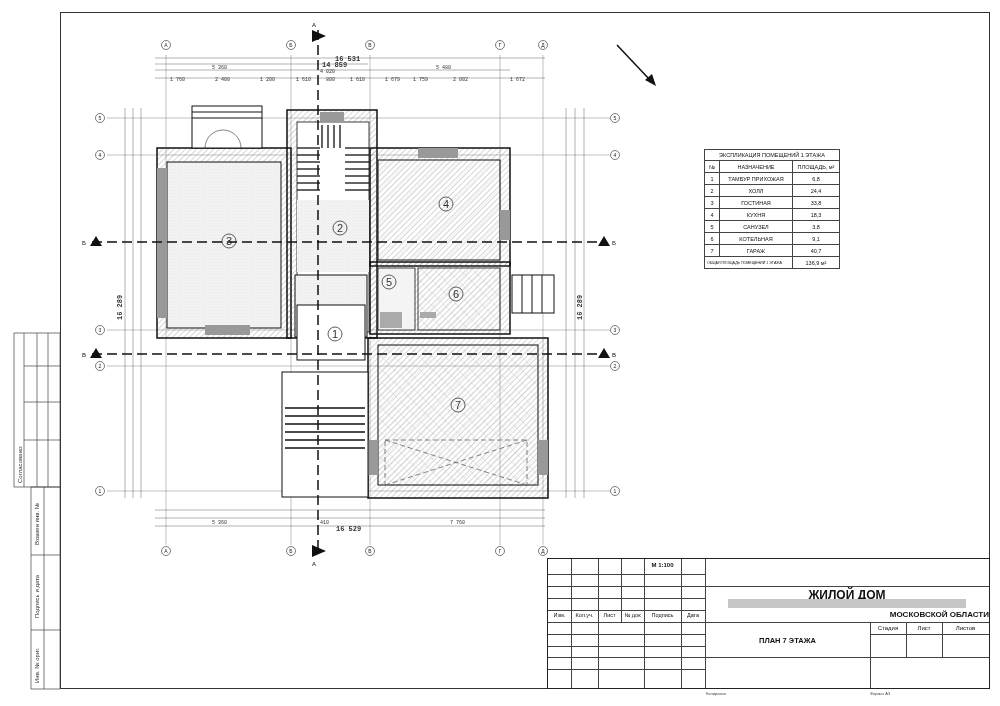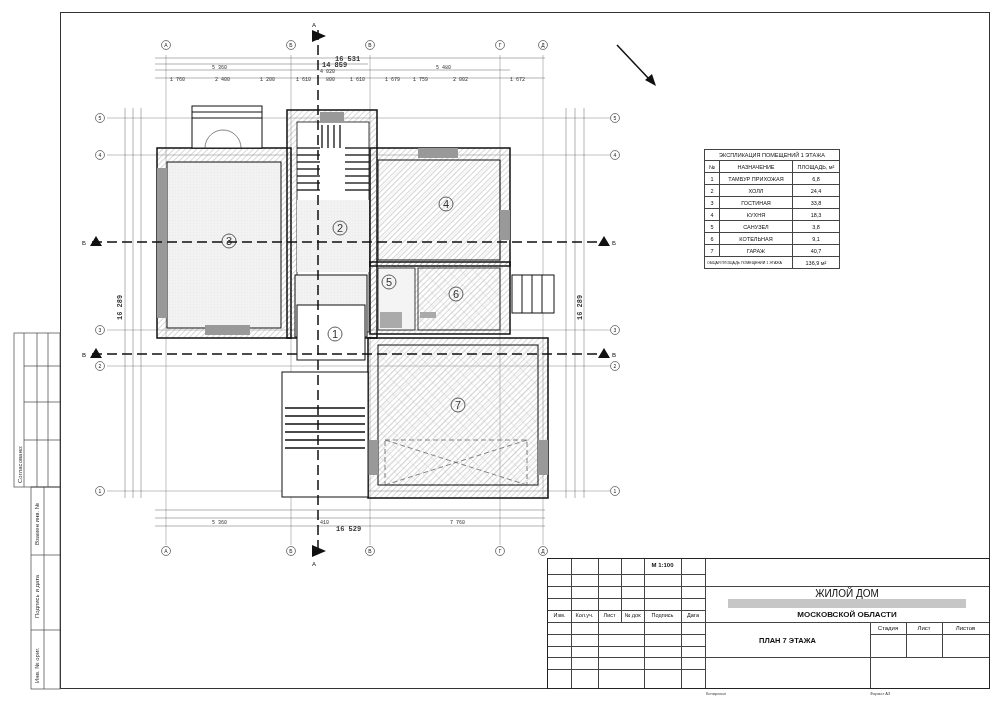--- a/index.html
+++ b/index.html
@@ -360,22 +360,22 @@
   <div class="tb-line-h" style="left:322px;top:75px;width:119px;"></div>
 
   <div class="tb-text" style="left:96px;top:3px;width:37px;font-weight:bold;">М 1:100</div>
   <div class="tb-text" style="left:0;top:53px;width:23px;font-size:5.5px;">Изм.</div>
   <div class="tb-text" style="left:23px;top:53px;width:27px;font-size:5.5px;">Кол.уч.</div>
   <div class="tb-text" style="left:50px;top:53px;width:23px;font-size:5.5px;">Лист</div>
   <div class="tb-text" style="left:73px;top:53px;width:23px;font-size:5.5px;">№ док</div>
   <div class="tb-text" style="left:96px;top:53px;width:37px;font-size:5.5px;">Подпись</div>
   <div class="tb-text" style="left:133px;top:53px;width:24px;font-size:5.5px;">Дата</div>
 
-  <div class="tb-text" style="left:157px;top:29px;width:284px;font-weight:normal;font-size:10px;">ЖИЛОЙ ДОМ</div>
+  <div class="tb-text" style="left:157px;top:29px;width:284px;font-weight:bold;font-size:12px;">ЖИЛОЙ ДОМ</div>
   <div style="position:absolute;left:180px;top:40px;width:238px;height:9px;background:#c6c6c6;"></div>
-  <div class="tb-text" style="left:157px;top:51px;width:284px;font-weight:bold;font-size:8px;">МОСКОВСКОЙ ОБЛАСТИ</div>
+  <div class="tb-text" style="left:157px;top:51px;width:284px;font-weight:bold;font-size:8px;text-align:right;">МОСКОВСКОЙ ОБЛАСТИ</div>
   <div class="tb-text" style="left:157px;top:77px;width:165px;font-weight:bold;font-size:7.5px;">ПЛАН 7 ЭТАЖА</div>
   <div class="tb-text" style="left:322px;top:66px;width:36px;">Стадия</div>
   <div class="tb-text" style="left:358px;top:66px;width:36px;">Лист</div>
   <div class="tb-text" style="left:394px;top:66px;width:47px;">Листов</div>
 </div>
 <div class="footer-note" style="left:706px;top:691px;">Копировал</div>
 <div class="footer-note" style="left:870px;top:691px;">Формат А3</div>
 
 </body></html>

